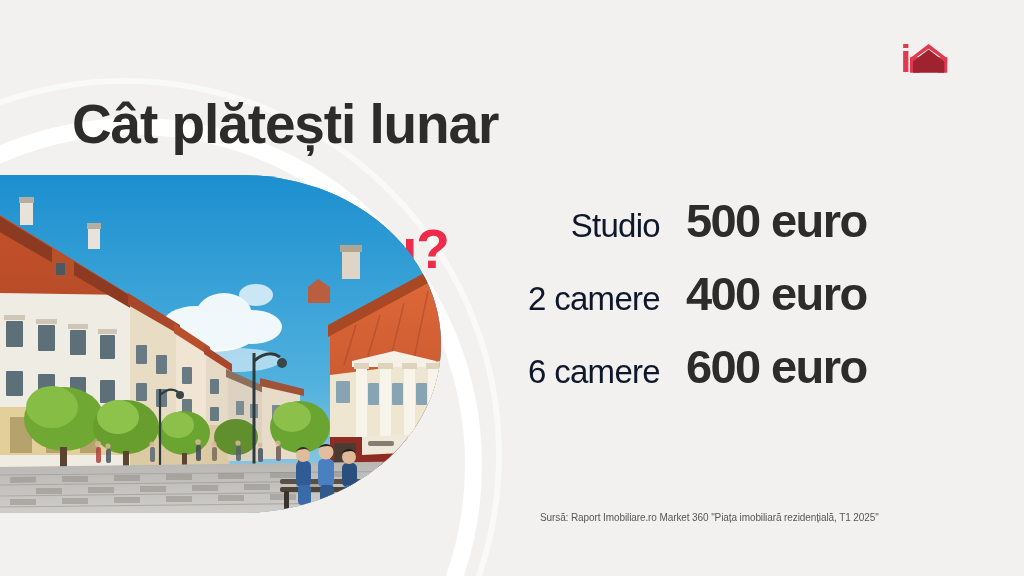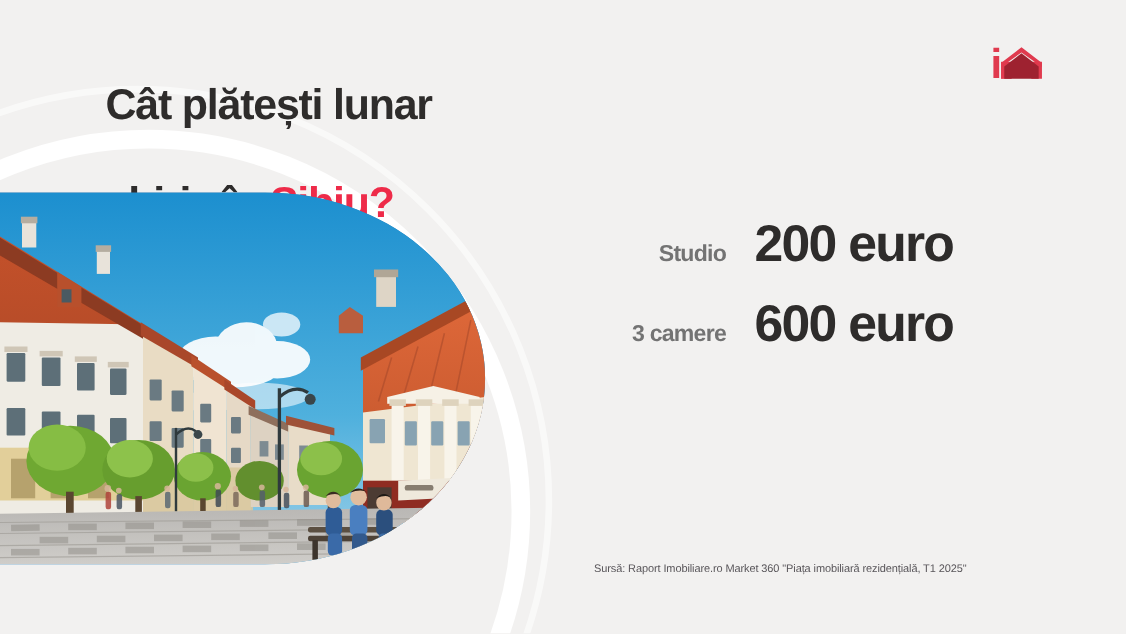--- a/index.html
+++ b/index.html
@@ -44,27 +44,26 @@
     border: 6px solid #ffffff;
     opacity: 0.55;
   }
 
   
   .headline {
     position: absolute;
     left: 72px;
     top: 30px;
     width: 470px;
-    font-size: 39px;
+    font-size: 55px;
     line-height: 1.14;
     font-weight: 700;
     letter-spacing: -1.1px;
     color: #2e2c2b;
     white-space: pre-line;
-    margin-left: 24px;
   }
   .headline .accent {
     color: #ee2b49;
   }
 
   
   .logo {
     position: absolute;
     right: 76px;
     top: 40px;
@@ -120,24 +119,24 @@
   }
   .row {
     display: flex;
     align-items: baseline;
     height: 73px;
   }
   .row-label {
     width: 190px;
     text-align: right;
     padding-right: 26px;
-    font-size: 21px;
-    font-weight: 700;
+    font-size: 33px;
+    font-weight: 400;
     letter-spacing: -0.7px;
-    color: #737373;
+    color: #0f172a;
     white-space: nowrap;
   }
   .row-value {
     font-size: 47px;
     font-weight: 700;
     letter-spacing: -1.6px;
     color: #2e2c2b;
     white-space: nowrap;
   }
 
@@ -425,23 +424,27 @@
         <circle cx="349" cy="282" r="7" fill="#dfb99a"></circle>
         <path d="M342 278 q7 -8 14 0 q-4 -4 -14 0" fill="#1f1a16"></path>
         <rect x="344" y="310" width="13" height="19" rx="4" fill="#3d6da6"></rect>
       </g>
     </svg>
   </div>
 
   <div class="table">
     <div class="row">
       <div class="row-label">Studio</div>
-      <div class="row-value">200 euro</div>
+      <div class="row-value">500 euro</div>
     </div>
     <div class="row">
-      <div class="row-label">3 camere</div>
+      <div class="row-label">2 camere</div>
+      <div class="row-value">400 euro</div>
+    </div>
+    <div class="row">
+      <div class="row-label">6 camere</div>
       <div class="row-value">600 euro</div>
     </div>
   </div>
 
   <div class="source">Sursă: Raport Imobiliare.ro Market 360 "Piața imobiliară rezidențială, T1 2025"</div>
 
 </div>
 
 </body></html>

